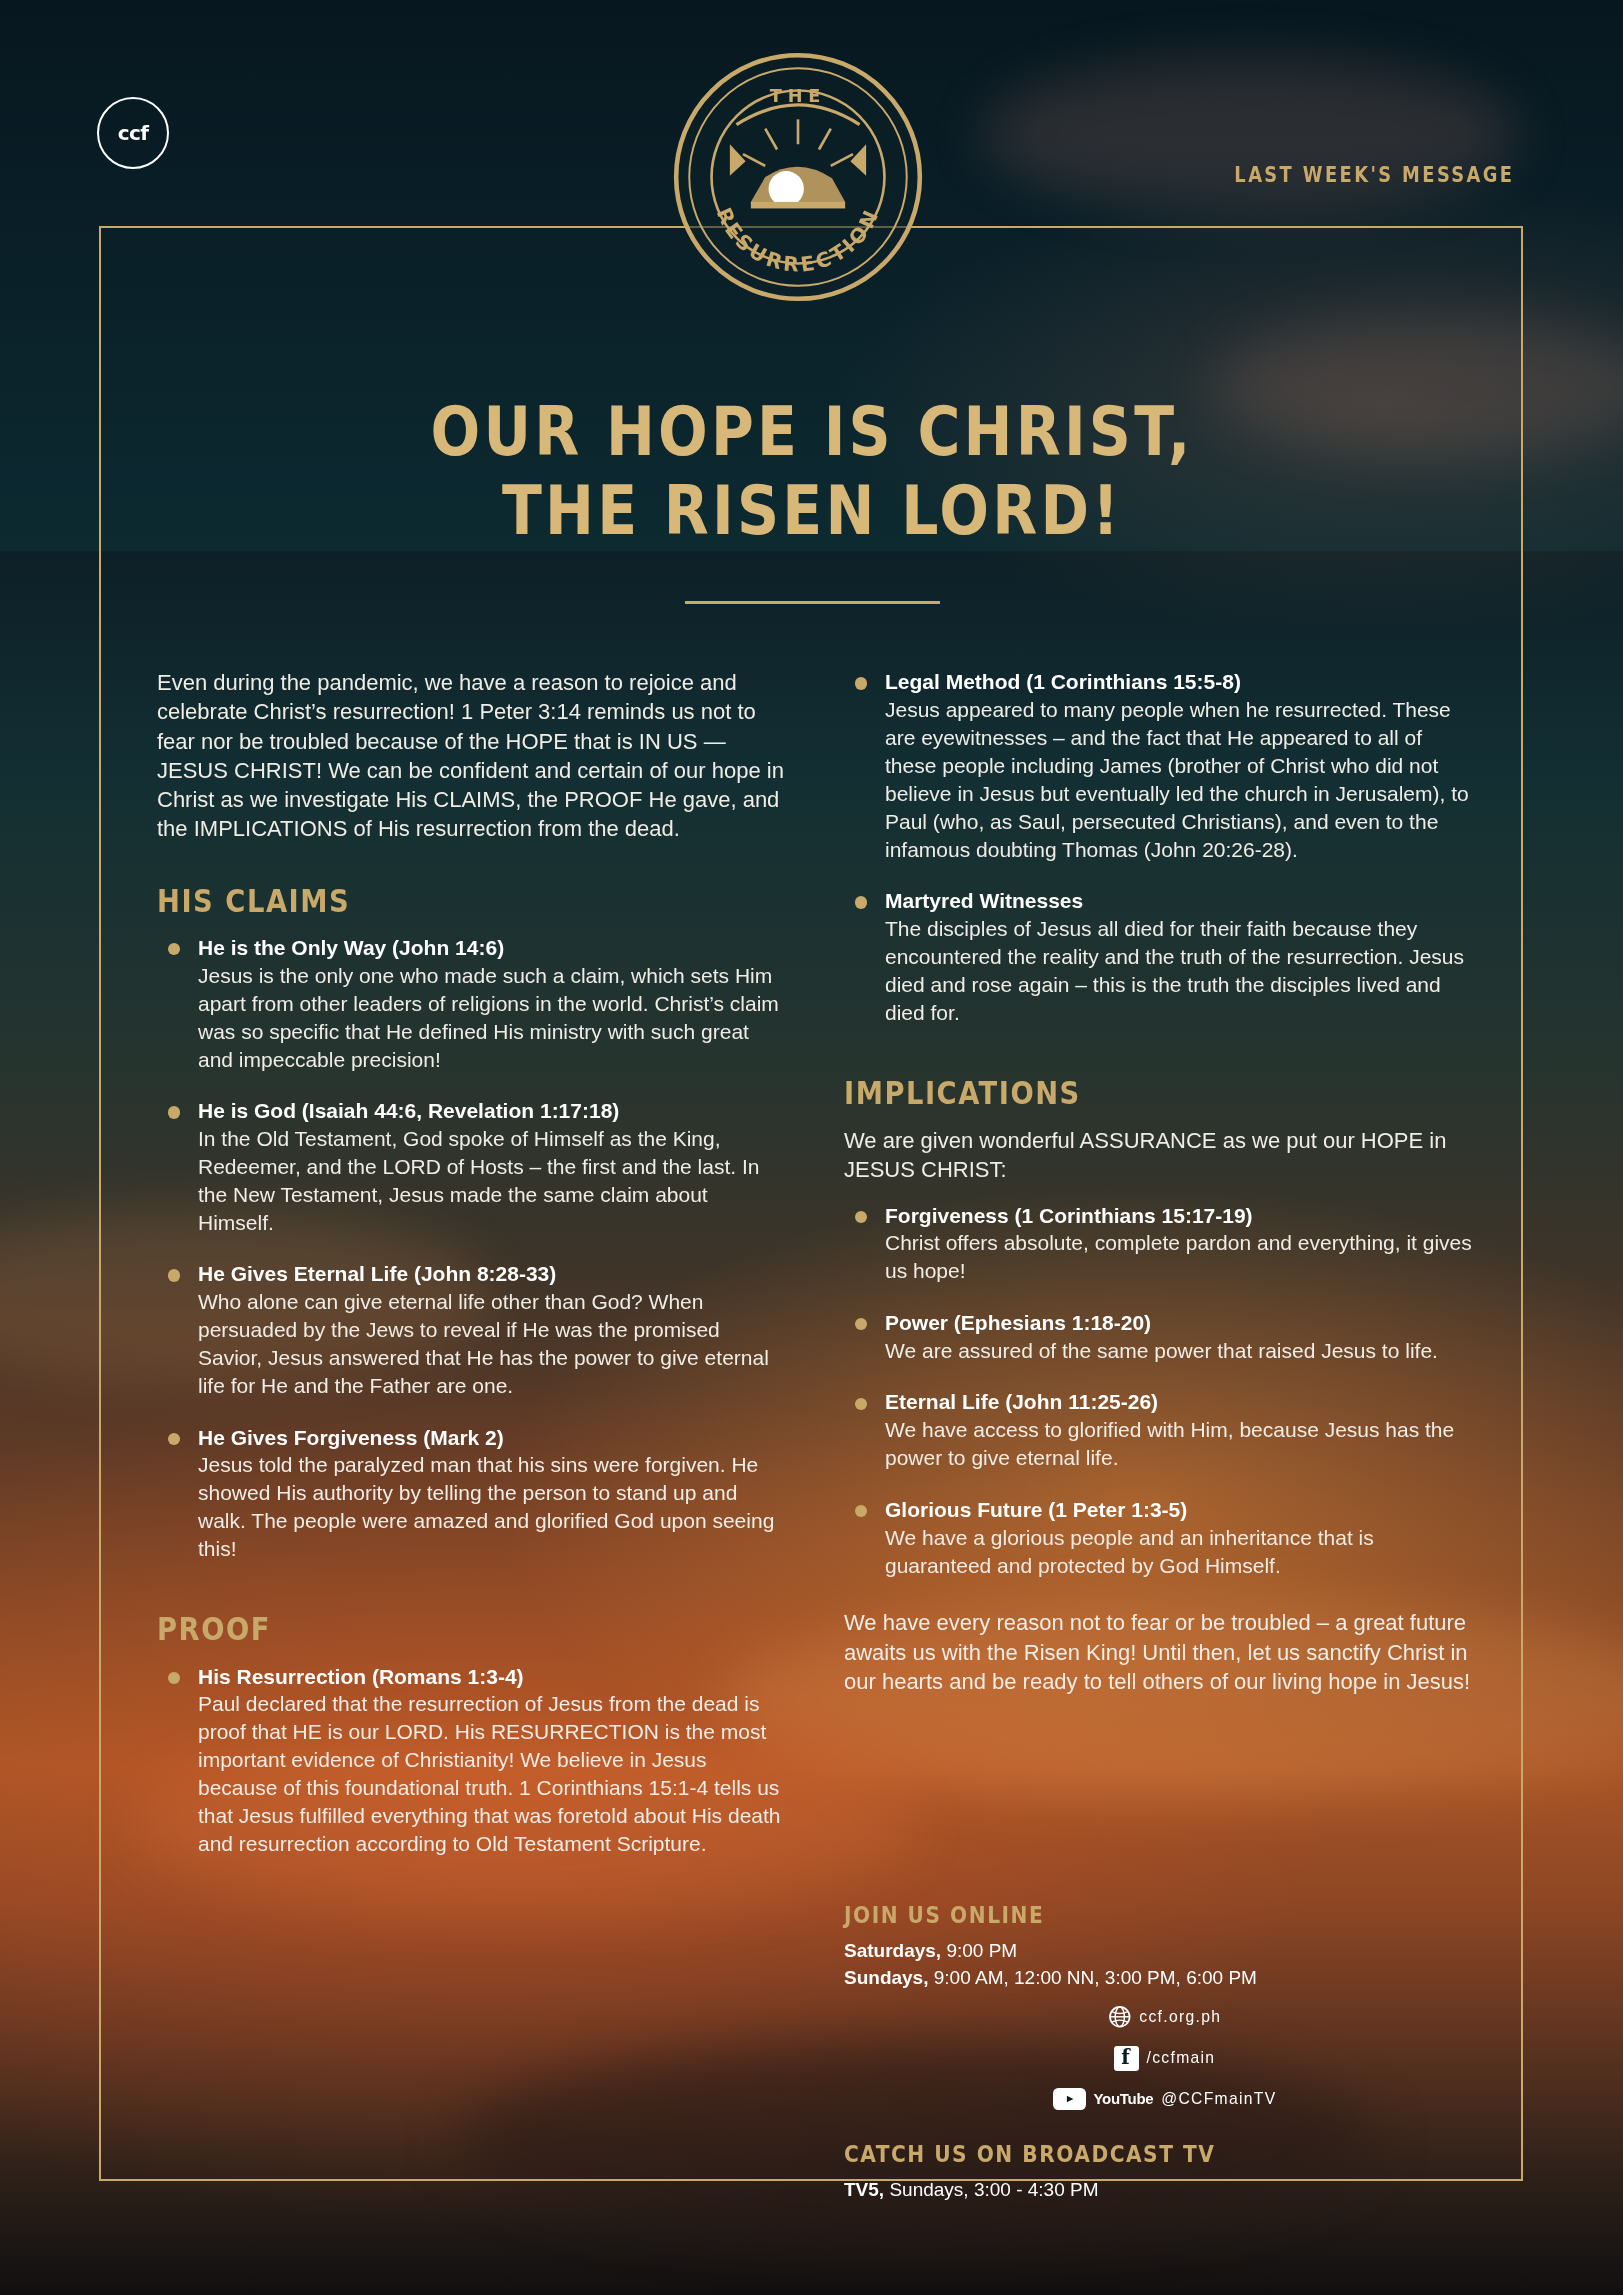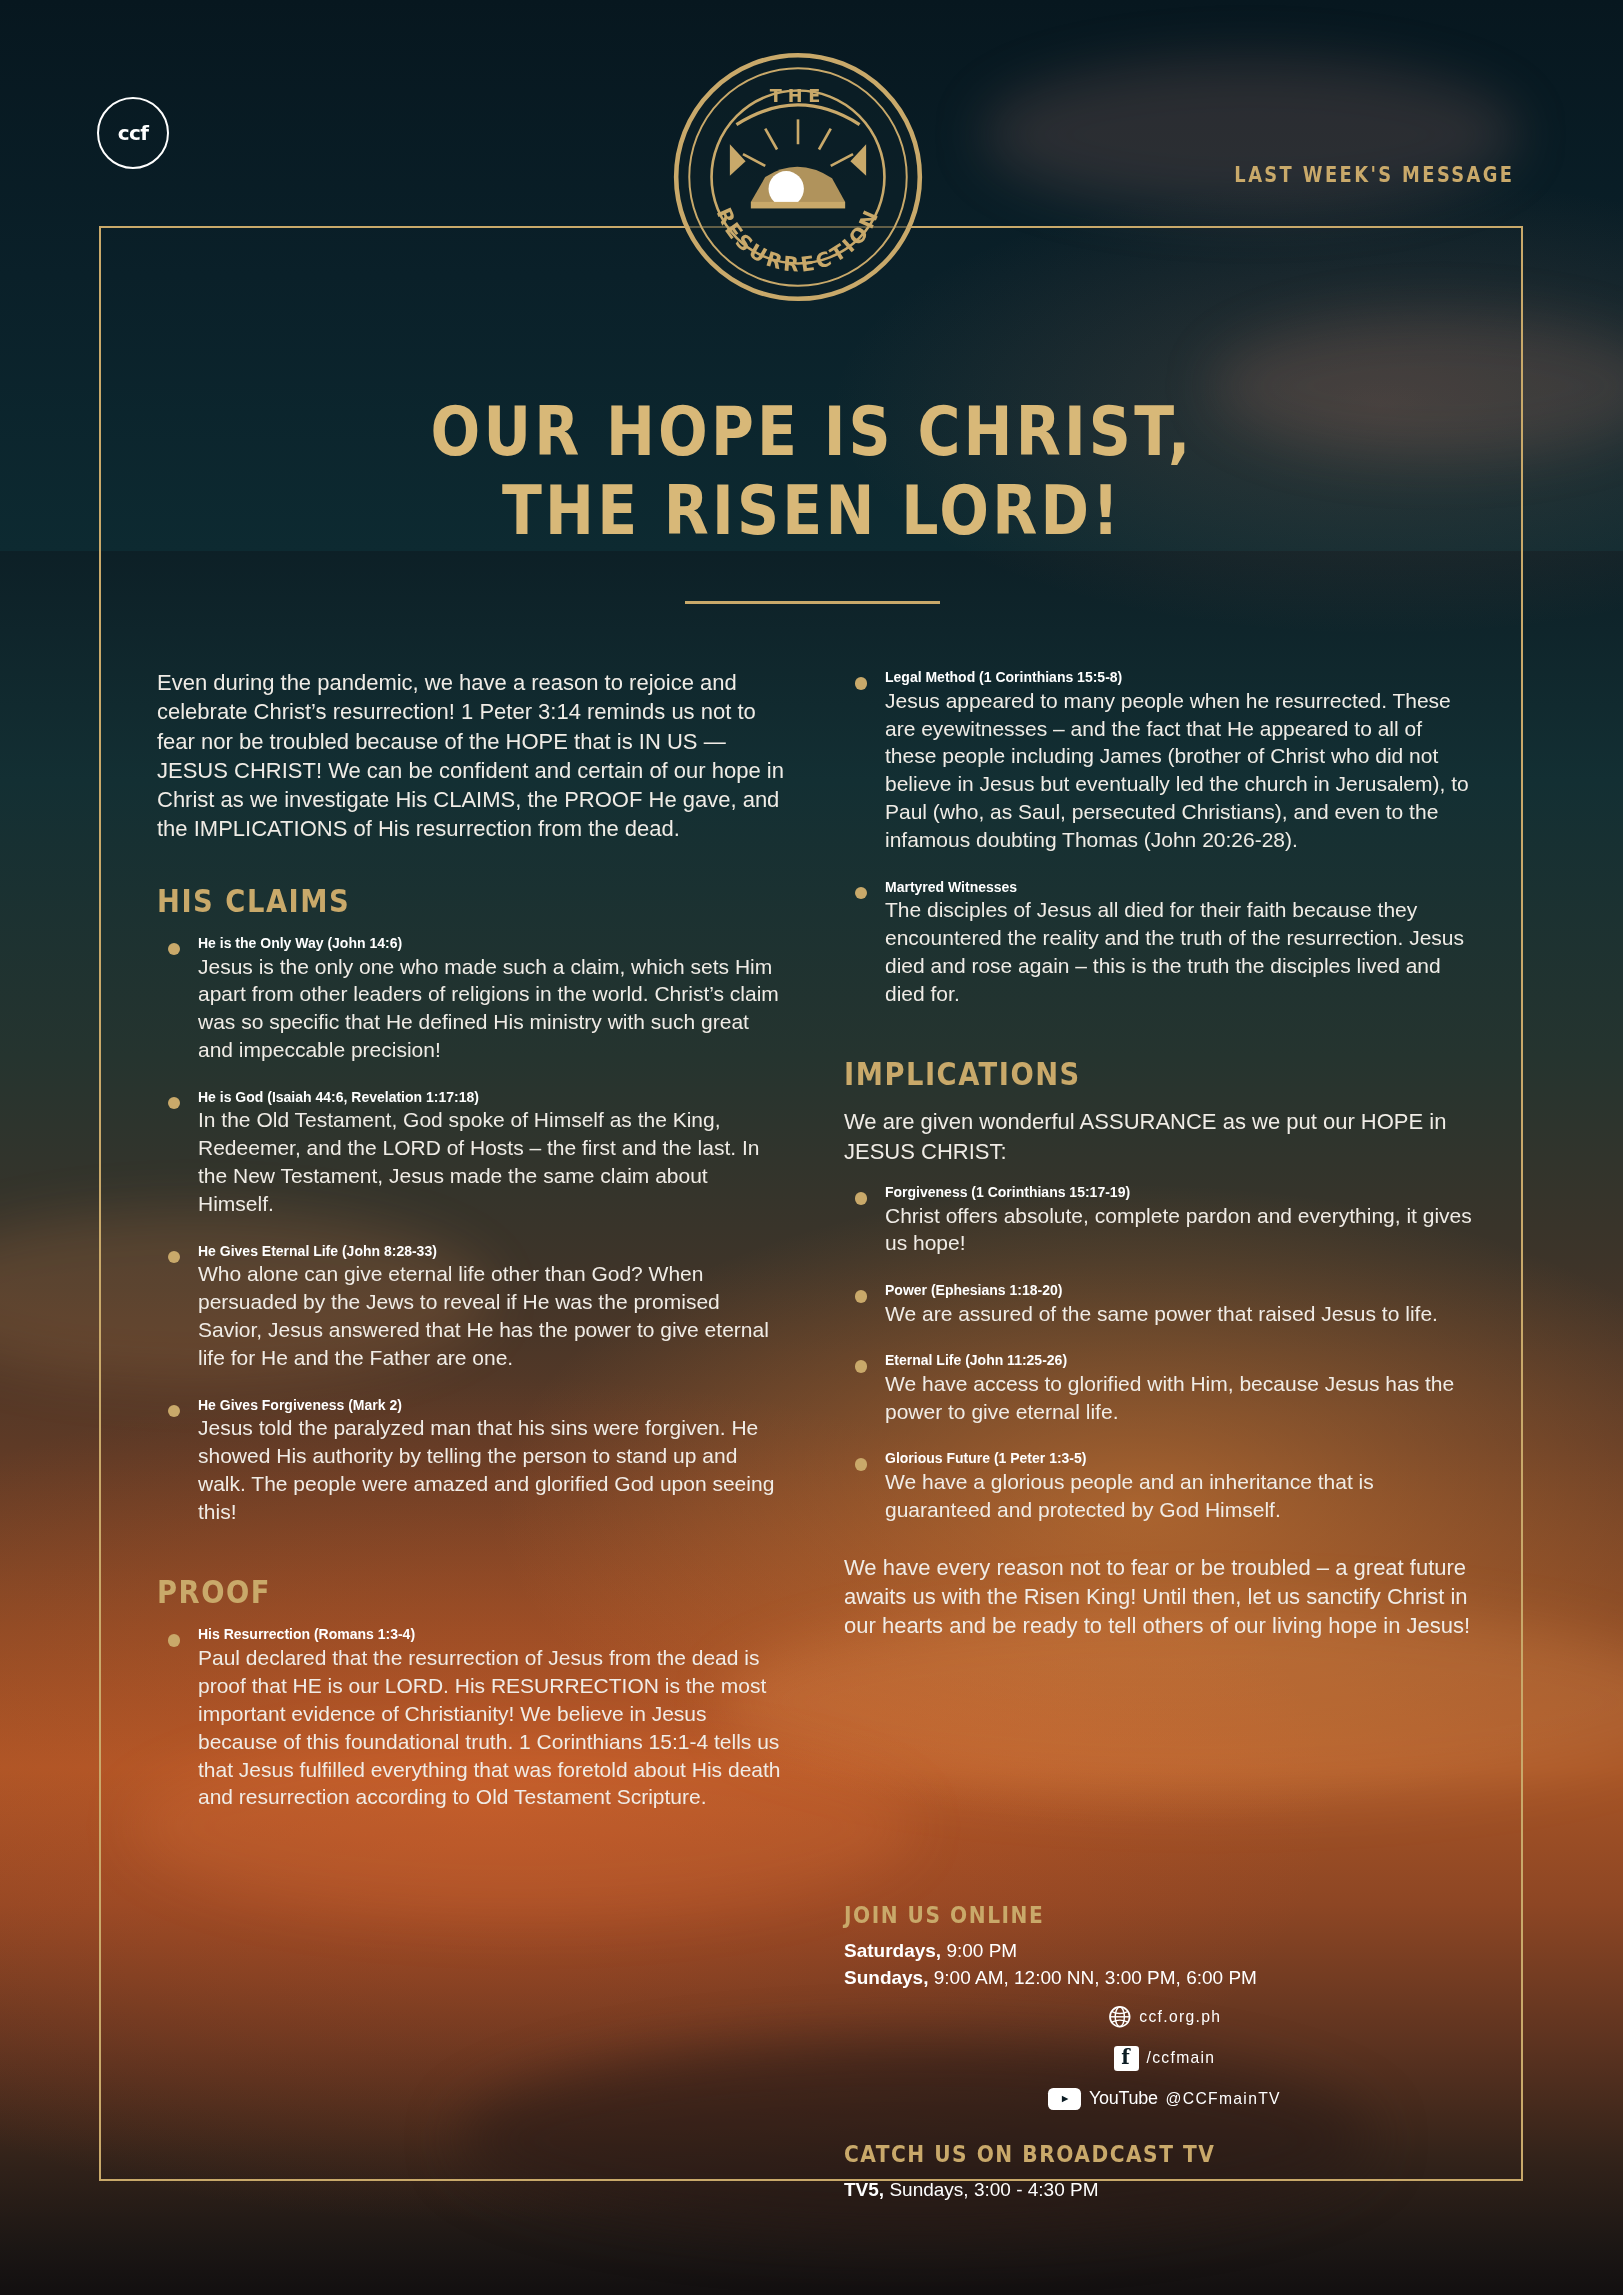--- a/index.html
+++ b/index.html
@@ -169,21 +169,21 @@
     top: 9.2px;
     width: 12.4px;
     height: 12.4px;
     border-radius: 50%;
     background: #c9a96a;
   }
   .pt-head {
     display: block;
     color: #ffffff;
     font-weight: bold;
-    font-size: 14px;
+    font-size: 21px;
     line-height: 1.33;
   }
   .pt-body {
     display: block;
     color: #f0ece6;
     font-size: 21px;
     line-height: 1.33;
   }
 
   .lead-in { margin-bottom: 17px; }
@@ -241,21 +241,21 @@
     font-family: "DejaVu Serif", serif;
     line-height: 1;
   }
   .yt {
     width: 33px; height: 22px;
     background: #ffffff; color: #0b1c24;
     border-radius: 5.2px;
     display: flex; align-items: center; justify-content: center;
     font-size: 11.8px;
   }
-  .yt-word { font-weight: normal; font-size: 18px; letter-spacing: -0.3px; }
+  .yt-word { font-weight: bold; font-size: 15px; letter-spacing: -0.3px; }
   .footer .f-head.second { margin-top: 30px; }
 </style>
 </head>
 <body>
 
 <div id="poster">
 
   <div class="cloud" style="left:982px;top:59px;width:537px;height:151px;background:rgba(180,120,110,0.20);"></div>
   <div class="cloud" style="left:1211px;top:314px;width:458px;height:144px;background:rgba(190,130,110,0.16);"></div>
   <div class="cloud" style="left:-98px;top:1211px;width:589px;height:170px;background:rgba(255,160,90,0.14);"></div>

